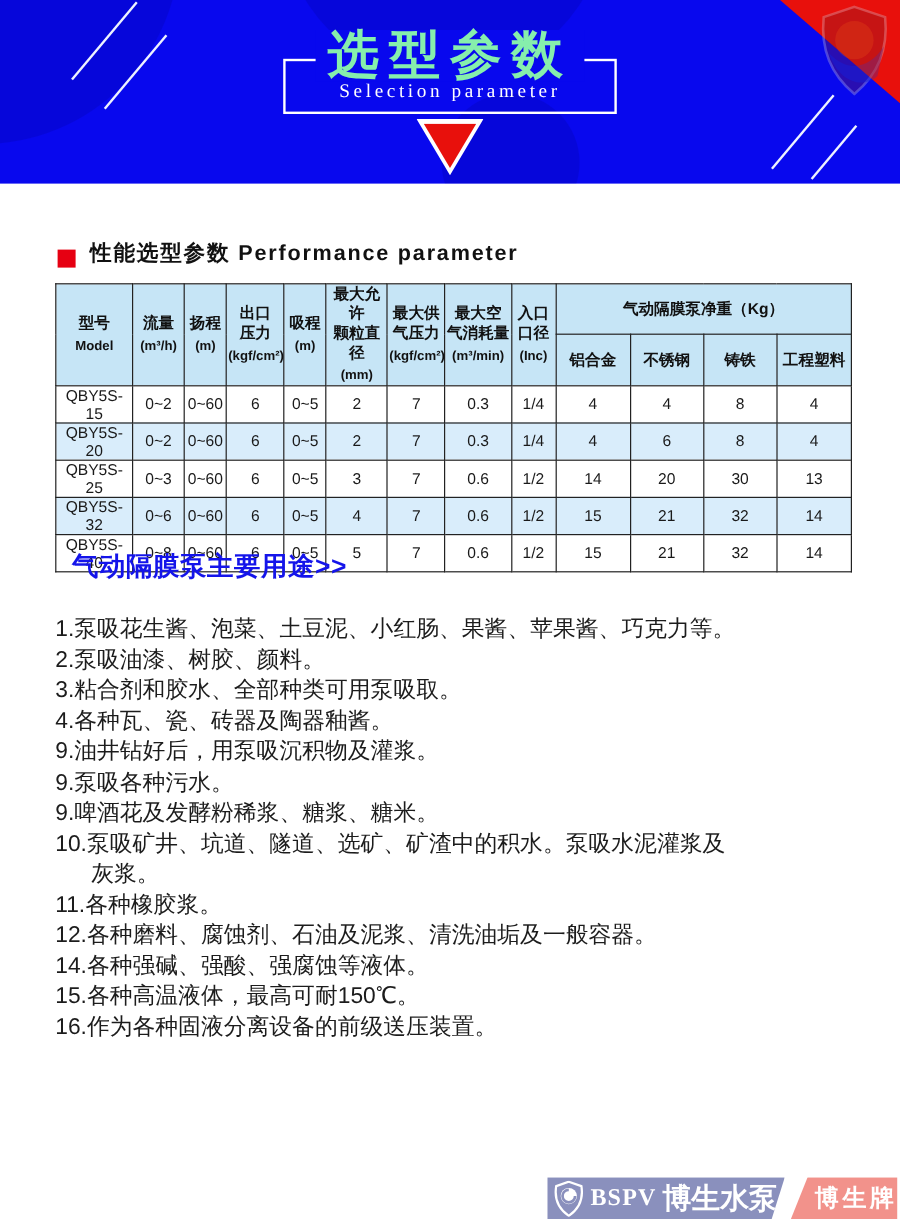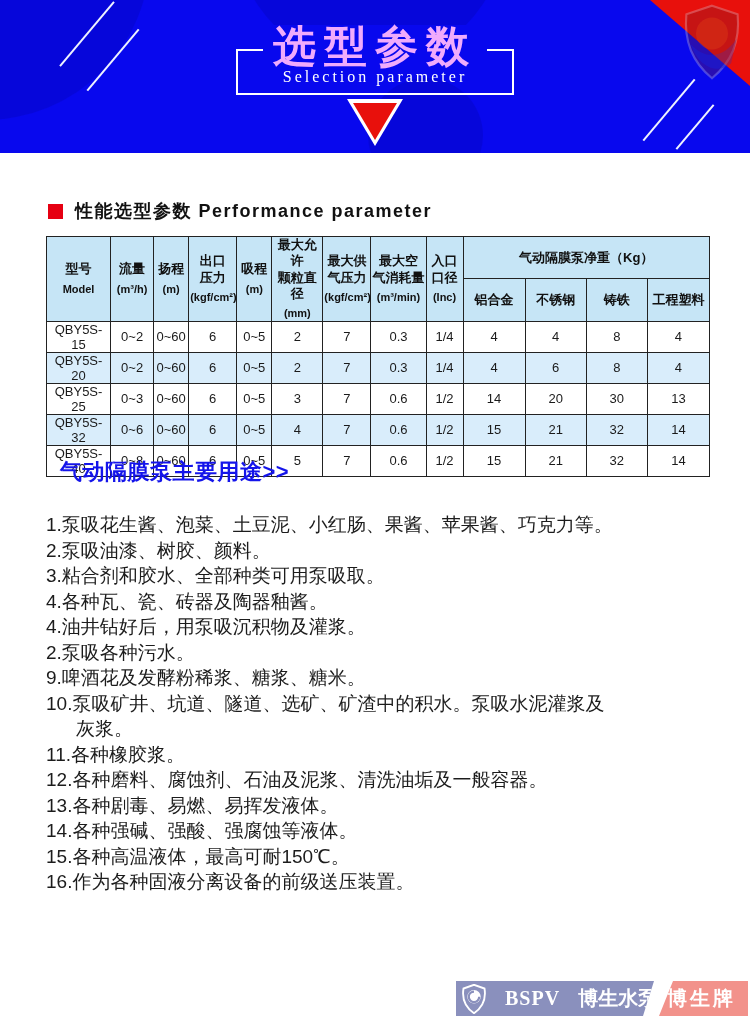--- a/index.html
+++ b/index.html
@@ -16,32 +16,32 @@
   .l1{left:86px;top:-8px;height:84px;}
   .l2{left:112px;top:20px;height:80px;}
   .l3{left:668px;top:70px;height:80px;}
   .l4{left:694px;top:98px;height:58px;}
   .corner{position:absolute;right:0;top:0;width:100px;height:86px;background:#e8100c;
           clip-path:polygon(0 0,100% 0,100% 100%);}
   .corner-logo{position:absolute;right:6px;top:2px;width:64px;height:80px;opacity:.55;}
   .title-box{position:absolute;left:50%;top:49px;transform:translateX(-50%);
              width:278px;height:46px;border:2px solid #ffffff;box-sizing:border-box;}
   .banner-title{position:absolute;left:50%;top:25px;transform:translateX(-50%);z-index:2;
-                background:#0808ee;padding:0 10px;color:#f0abfc;font-size:43px;font-weight:bold;
+                background:#0808ee;padding:0 10px;color:#86efac;font-size:43px;font-weight:bold;
                 letter-spacing:8px;line-height:1;white-space:nowrap;}
   .banner-sub{position:absolute;left:50%;top:68px;transform:translateX(-50%);z-index:2;
               color:#ffffff;font-family:Liberation Serif, serif;font-size:16px;letter-spacing:3px;
               white-space:nowrap;}
   .tri-outer{position:absolute;left:50%;top:99px;transform:translateX(-50%);
              width:56px;height:47px;background:#ffffff;clip-path:polygon(0 0,100% 0,50% 100%);}
   .tri-inner{position:absolute;left:50%;top:103px;transform:translateX(-50%);
              width:44px;height:37px;background:#e8100c;clip-path:polygon(0 0,100% 0,50% 100%);}
 
   
-  .sec{position:absolute;left:48px;top:199px;display:flex;align-items:center;gap:12px;}
+  .sec{position:absolute;left:48px;top:199px;display:flex;align-items:flex-end;gap:12px;}
   .bullet{width:15px;height:15px;background:#e60012;}
   .sec-title{font-size:18px;font-weight:bold;color:#111;letter-spacing:1.5px;white-space:nowrap;}
 
   
   table.spec{position:absolute;left:46px;top:236px;width:664px;border-collapse:collapse;
              table-layout:fixed;border:1px solid #222;}
   table.spec th,table.spec td{border:1px solid #222;text-align:center;vertical-align:middle;
              padding:0 1px;color:#111;}
   table.spec thead th{background:#c6e5f6;font-weight:bold;font-size:13px;line-height:1.25;}
   table.spec thead tr{height:40px;}
@@ -54,27 +54,27 @@
   
   .uses-title{position:absolute;left:60px;top:457px;font-size:22px;font-weight:bold;color:#1414ea;
               letter-spacing:.5px;}
   ol.uses{position:absolute;left:46px;top:512px;width:664px;margin:0;padding:0;list-style:none;}
   ol.uses li{font-size:19px;line-height:25.5px;color:#1c1c1c;padding-left:30px;text-indent:-30px;
              white-space:pre-line;}
 
   
   .footer-logo{position:absolute;left:456px;top:981px;width:292px;height:35px;display:flex;}
   .fl-left{width:198px;background:#8a90bd;clip-path:polygon(0 0,100% 0,calc(100% - 11px) 100%,0 100%);
-           display:flex;align-items:center;gap:18px;padding-left:5px;box-sizing:border-box;}
+           display:flex;align-items:center;gap:5px;padding-left:5px;box-sizing:border-box;}
   .fl-left svg{width:26px;height:30px;flex:0 0 auto;}
   .fl-bspv{font-family:"Liberation Serif",serif;font-weight:bold;font-size:20px;color:#fff;letter-spacing:1px;}
-  .fl-cn{font-size:20px;font-weight:bold;color:#fff;white-space:nowrap;}
+  .fl-cn{font-size:24px;font-weight:bold;color:#fff;white-space:nowrap;}
   .fl-reg{color:#fff;font-size:10px;align-self:flex-start;margin-top:2px;}
   .fl-right{flex:1;margin-left:5px;background:#f2928b;clip-path:polygon(14px 0,100% 0,100% 100%,0 100%);
-            display:flex;align-items:center;justify-content:flex-start;}
+            display:flex;align-items:center;justify-content:flex-end;}
   .fl-badge{color:#fff;font-size:20px;font-weight:bold;letter-spacing:3px;padding-left:8px;}
 </style>
 </head>
 <body>
 
 <div class="page">
 
   <div class="banner">
     <div class="circle c1"></div>
     <div class="circle c2"></div>
@@ -247,28 +247,27 @@
         </tr>
       </tbody>
   </table>
 
   <div class="uses-title">气动隔膜泵主要用途&gt;&gt;</div>
   <ol class="uses" id="uses-list">
       <li>1.泵吸花生酱、泡菜、土豆泥、小红肠、果酱、苹果酱、巧克力等。</li>
       <li>2.泵吸油漆、树胶、颜料。</li>
       <li>3.粘合剂和胶水、全部种类可用泵吸取。</li>
       <li>4.各种瓦、瓷、砖器及陶器釉酱。</li>
-      <li>4.油井钻好后，用泵吸沉积物及灌浆。</li>
-      <li>2.泵吸各种污水。</li>
+      <li>9.油井钻好后，用泵吸沉积物及灌浆。</li>
+      <li>9.泵吸各种污水。</li>
       <li>9.啤酒花及发酵粉稀浆、糖浆、糖米。</li>
       <li>10.泵吸矿井、坑道、隧道、选矿、矿渣中的积水。泵吸水泥灌浆及
 灰浆。</li>
       <li>11.各种橡胶浆。</li>
       <li>12.各种磨料、腐蚀剂、石油及泥浆、清洗油垢及一般容器。</li>
-      <li>13.各种剧毒、易燃、易挥发液体。</li>
       <li>14.各种强碱、强酸、强腐蚀等液体。</li>
       <li>15.各种高温液体，最高可耐150℃。</li>
       <li>16.作为各种固液分离设备的前级送压装置。</li>
     </ol>
 
   <div class="footer-logo">
     <div class="fl-left">
       <svg viewBox="0 0 34 40">
         <path d="M17 1 L31 6 C33 18 30 30 17 39 C4 30 1 18 3 6 Z" fill="none" stroke="#ffffff" stroke-width="2.5"></path>
         <circle cx="17" cy="17" r="9" fill="#ffffff"></circle>

